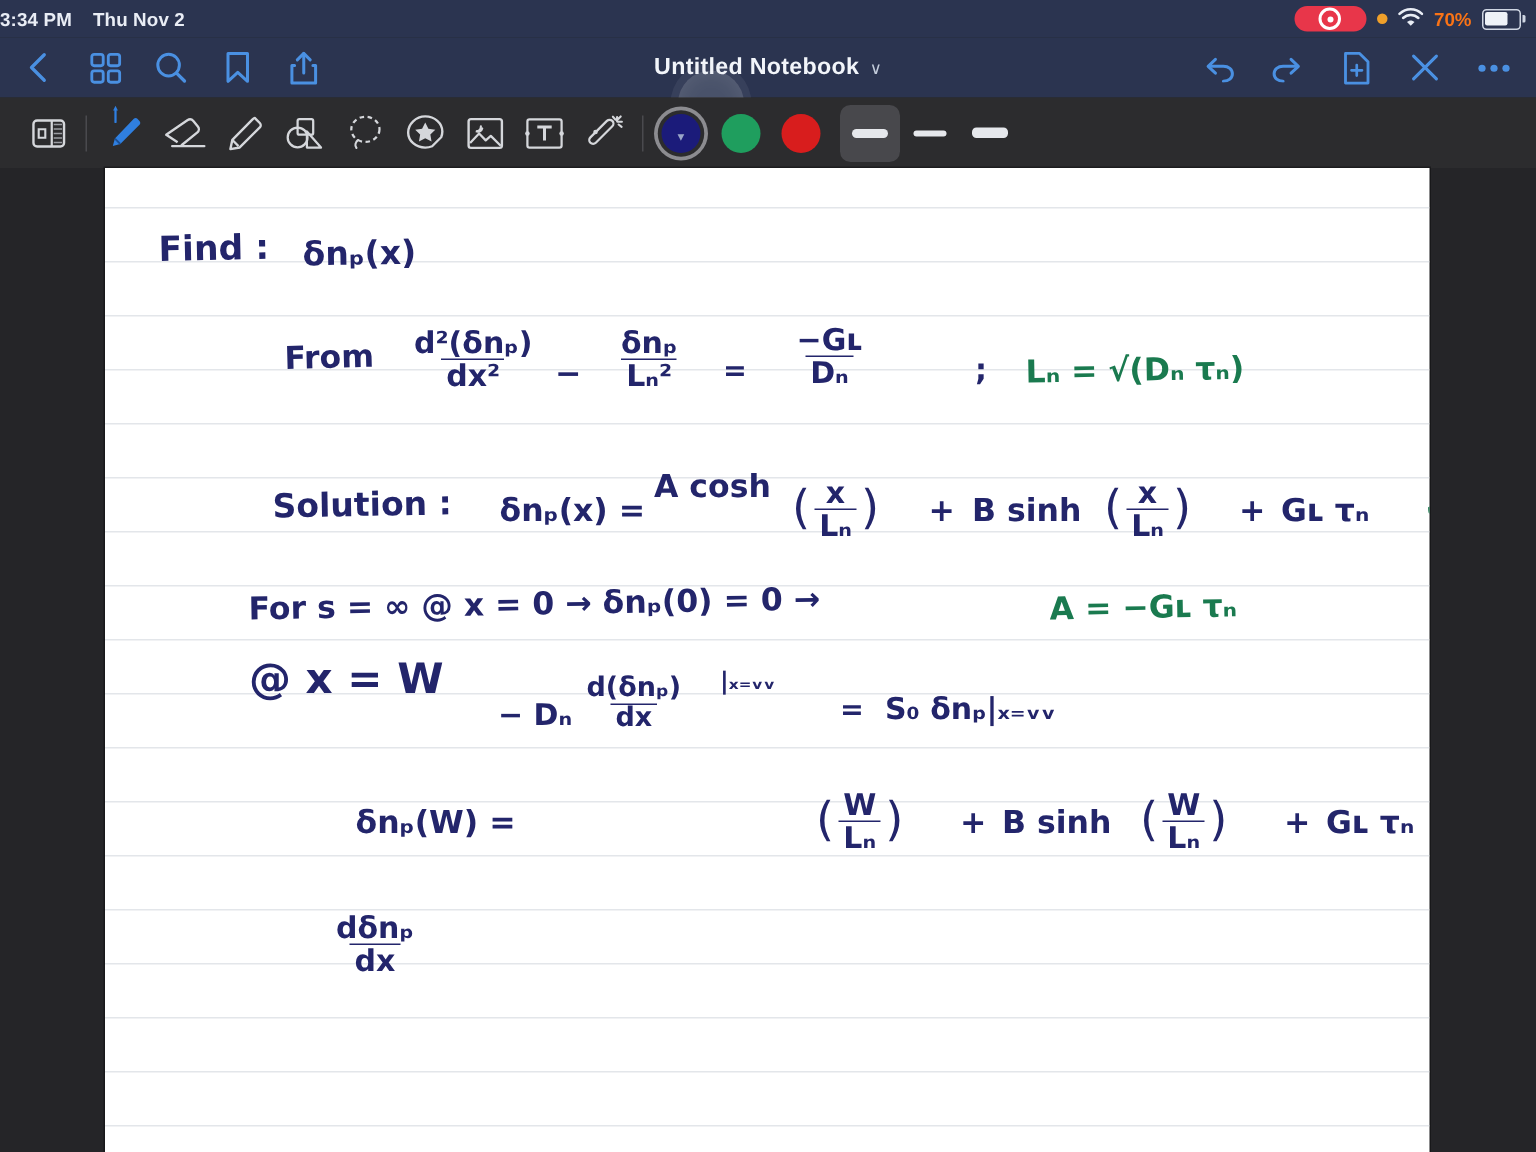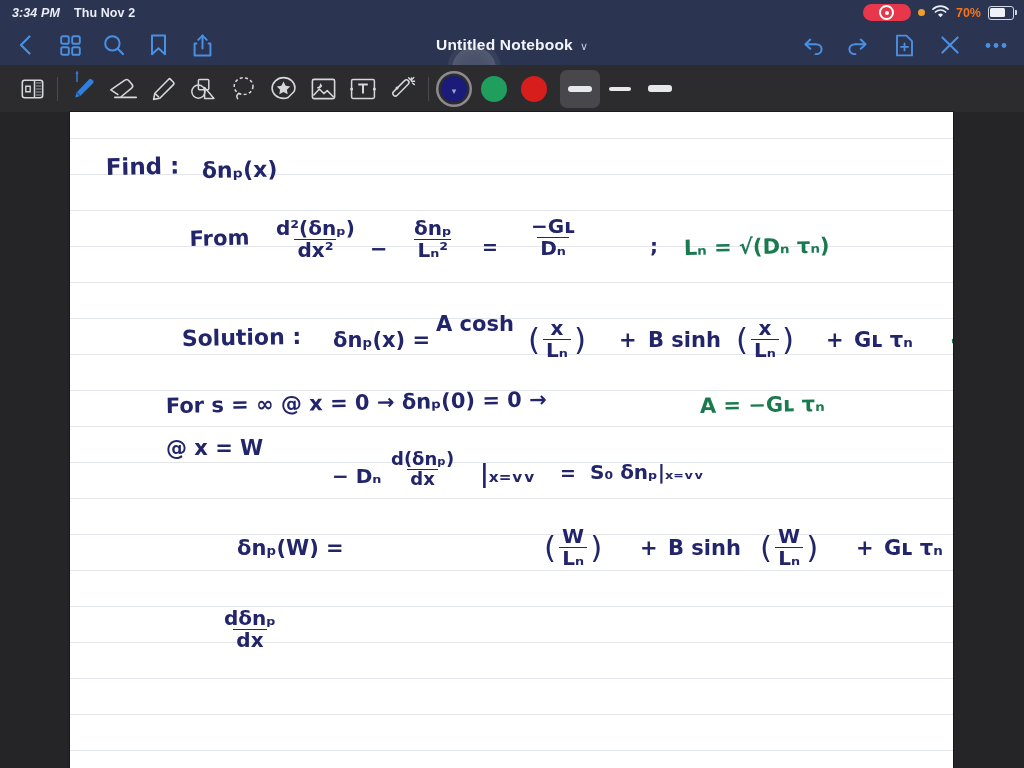--- a/index.html
+++ b/index.html
@@ -11,21 +11,21 @@
   }
   .app{position:relative;width:1024px;height:768px;}
 
   
   .statusbar{
     position:absolute;left:0;top:0;width:1024px;height:25px;
     background:#2b3450;color:#e9edf5;
     display:flex;align-items:center;
     font-size:12.5px;font-weight:bold;
   }
-  .sb-time{margin-left:12px;letter-spacing:.1px;font-style:italic;}
+  .sb-time{letter-spacing:.1px;}
   .sb-date{margin-left:14px;letter-spacing:.1px;}
   .sb-right{margin-left:auto;display:flex;align-items:center;gap:7px;margin-right:10px;}
   .rec-pill{
     width:48px;height:17px;border-radius:9px;background:#e8364a;
     display:flex;align-items:center;justify-content:center;
   }
   .rec-ring{width:11px;height:11px;border-radius:50%;border:2px solid #fff;
     display:flex;align-items:center;justify-content:center;}
   .rec-dot{width:4px;height:4px;border-radius:50%;background:#fff;}
   .orange-dot{width:7px;height:7px;border-radius:50%;background:#f0a02a;}
@@ -401,29 +401,29 @@
             <span class="den">Lₙ</span>
           </span><span class="big-paren">)</span>
         </div>
         <div class="hw" style="left:756px;top:216px;font-size:21px">+</div>
         <div class="hw" style="left:784px;top:216px;font-size:21px">Gʟ τₙ</div>
         <div class="hw g" style="left:876px;top:212px;font-size:22px;transform:rotate(14deg)">✓</div>
 
         <div class="hw" style="left:96px;top:282px;font-size:21px;transform:rotate(-1deg)">For s = ∞  @ x = 0  →   δnₚ(0) = 0   →</div>
         <div class="hw g" style="left:630px;top:282px;font-size:21px;transform:rotate(-1deg)">A = −Gʟ τₙ</div>
 
-        <div class="hw" style="left:96px;top:324px;font-size:21px">@ x = W</div>
+        <div class="hw" style="left:96px;top:324px;font-size:28px">@ x = W</div>
         <div class="hw" style="left:262px;top:352px;font-size:20px">− Dₙ</div>
         <div class="hw" style="left:315px;top:338px;font-size:18px">
           <span class="frac">
             <span class="num">d(δnₚ)</span>
             <span class="den">dx</span>
           </span>
         </div>
-        <div class="hw" style="left:410px;top:348px;font-size:24px">|ₓ₌ᵥᵥ</div>
+        <div class="hw" style="left:410px;top:332px;font-size:16px">|ₓ₌ᵥᵥ</div>
         <div class="hw" style="left:490px;top:350px;font-size:19px">=</div>
         <div class="hw" style="left:520px;top:348px;font-size:20px">S₀ δnₚ|ₓ₌ᵥᵥ</div>
 
         <div class="hw" style="left:167px;top:424px;font-size:21px">δnₚ(W) =</div>
         <div class="hw" style="left:474px;top:414px;font-size:20px">
           <span class="big-paren">(</span><span class="frac">
             <span class="num">W</span>
             <span class="den">Lₙ</span>
           </span><span class="big-paren">)</span>
         </div>

